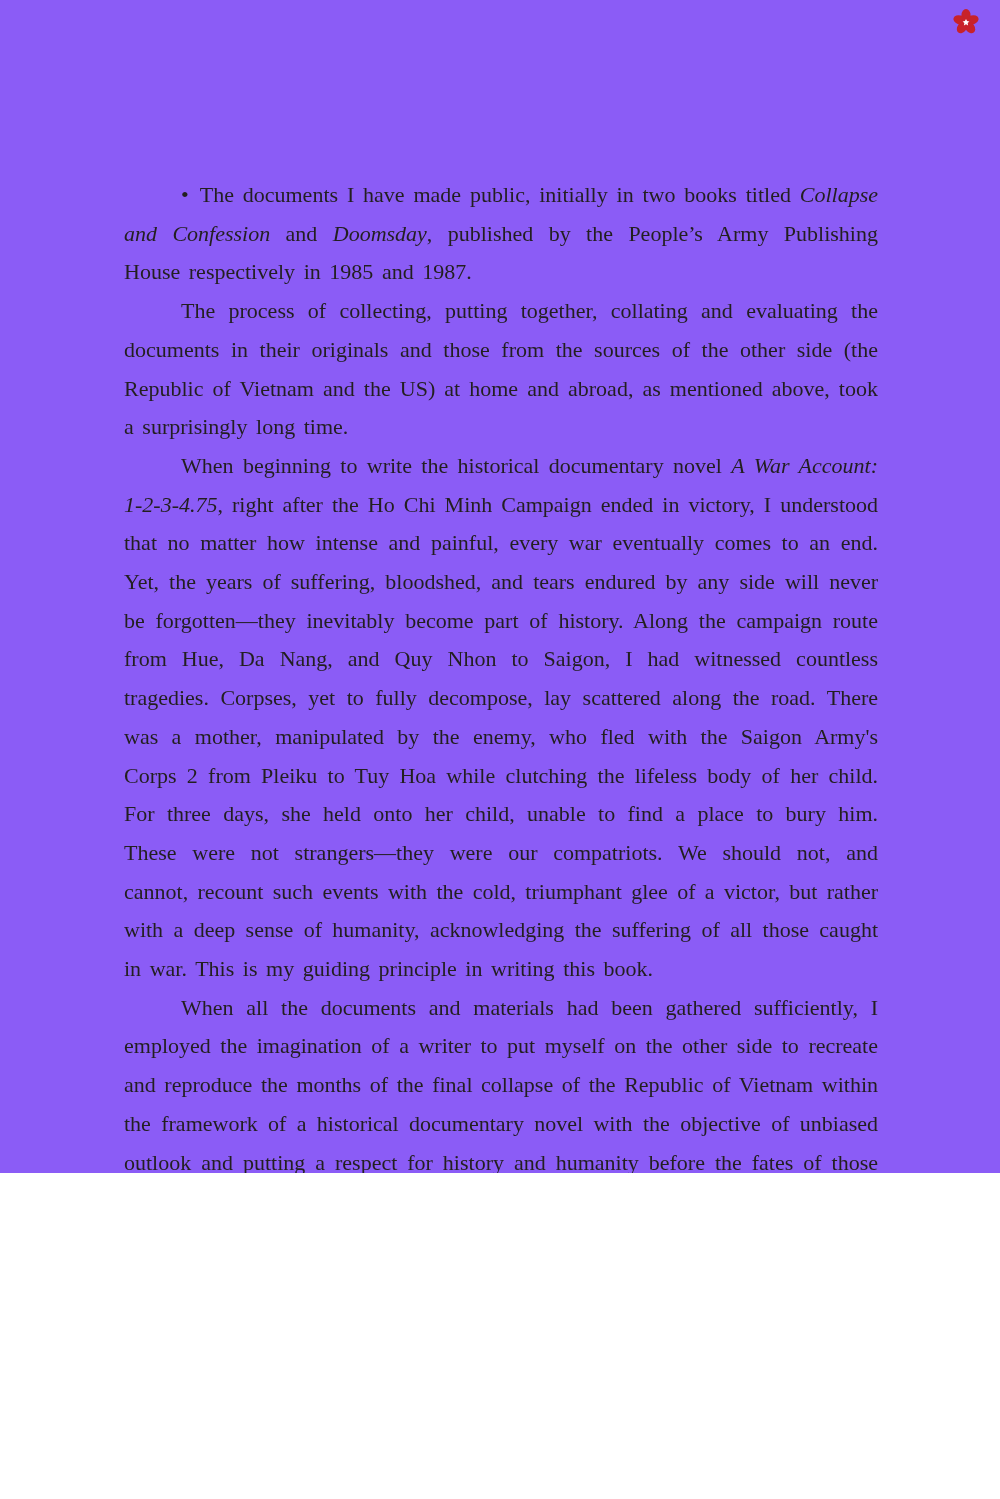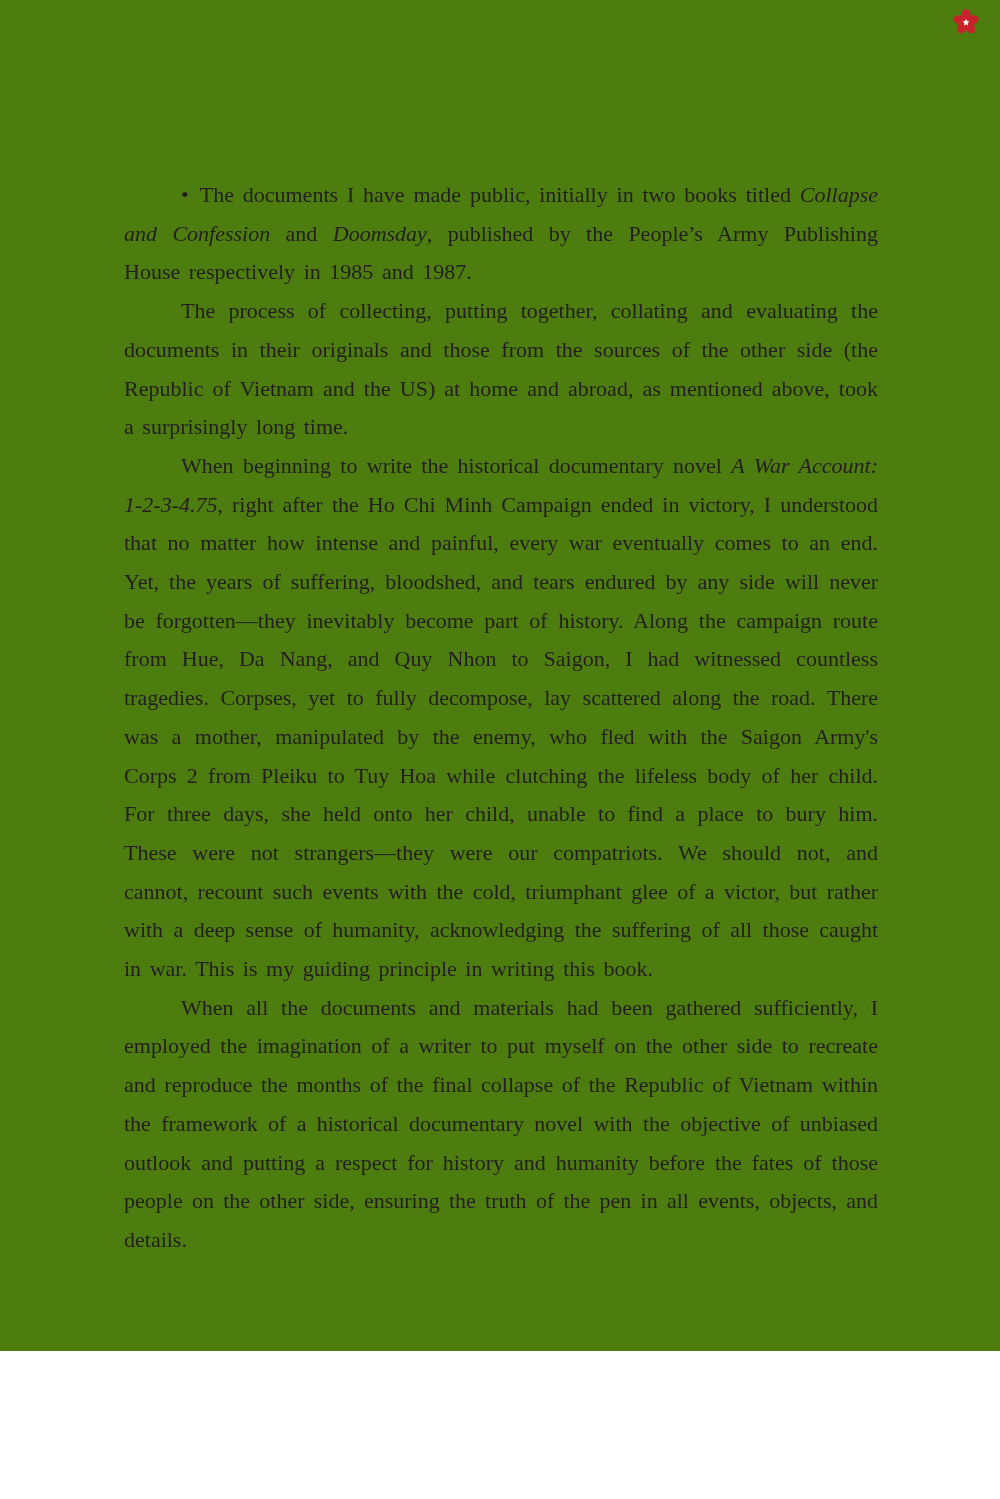--- a/index.html
+++ b/index.html
@@ -3,22 +3,22 @@
 <meta charset="utf-8">
 <style>
   html, body {
     margin: 0;
     padding: 0;
     background: #ffffff;
   }
   .page {
     position: relative;
     width: 1000px;
-    height: 1351px;
-    background: #4d7c0f;
+    height: 1173px;
+    background: #8b5cf6;
     overflow: hidden;
     font-family: "Liberation Serif", serif;
   }
   .corner-flower {
     position: absolute;
     top: 8px;
     left: 952px;
     width: 28px;
     height: 28px;
   }

